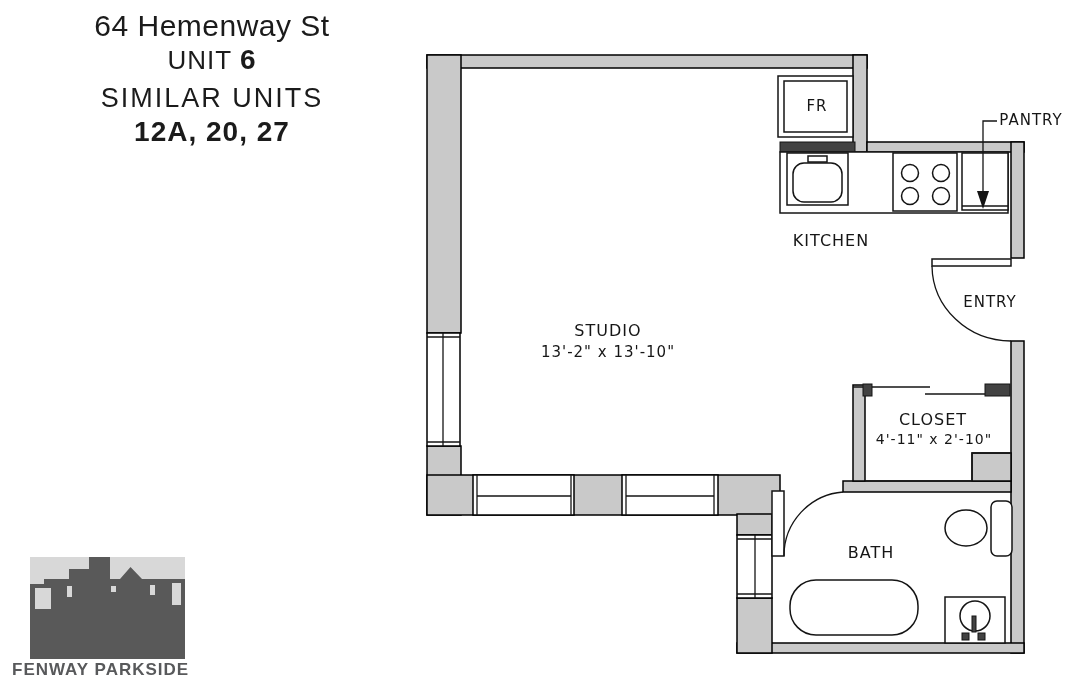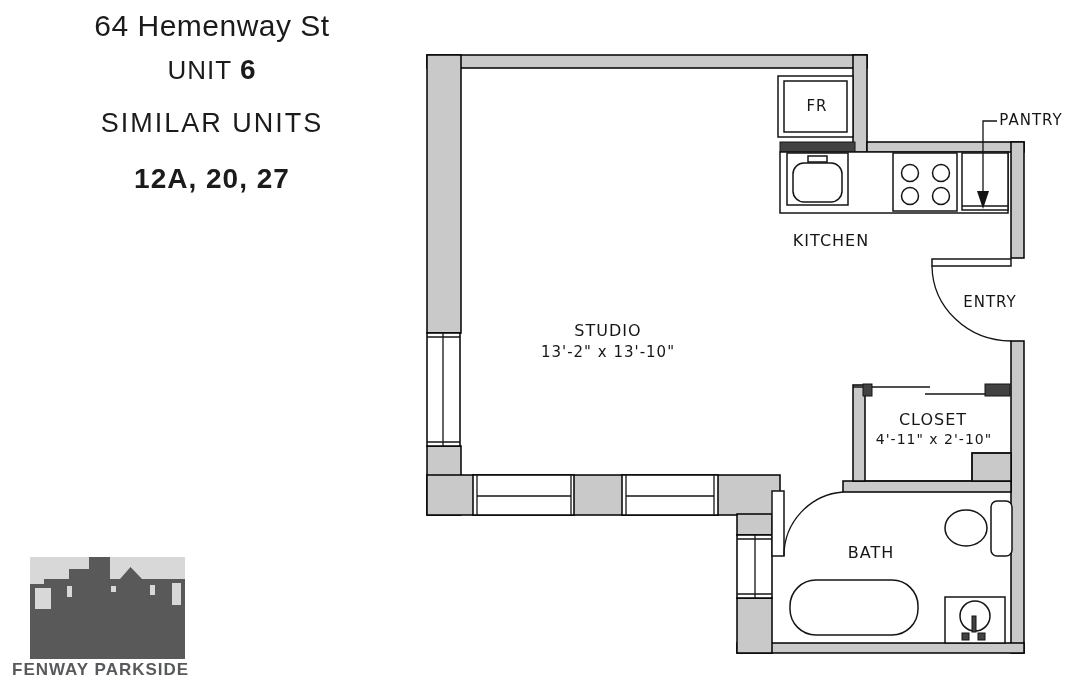--- a/index.html
+++ b/index.html
@@ -7,24 +7,24 @@
   .canvas {
     position:relative; width:1077px; height:697px; background:#ffffff;
     overflow:hidden; color:#1b1b1b;
   }
   
   .header {
     position:absolute; left:22px; top:8px; width:380px;
     text-align:center; color:#1b1b1b;
   }
   .header .address { font-size:30px; font-weight:500; letter-spacing:.5px; line-height:1.2; }
-  .header .unit-line { font-size:26px; font-weight:400; letter-spacing:1px; margin-top:10px; }
+  .header .unit-line { font-size:26px; font-weight:400; letter-spacing:1px; margin-top:0; }
   .header .unit-line .unit-no { font-weight:700; font-size:28px; }
-  .header .similar { font-size:27px; font-weight:400; letter-spacing:2px; margin-top:22px; }
-  .header .similar-units { font-size:28px; font-weight:700; letter-spacing:1px; margin-top:24px; }
+  .header .similar { font-size:27px; font-weight:400; letter-spacing:2px; margin-top:7px; }
+  .header .similar-units { font-size:28px; font-weight:700; letter-spacing:1px; margin-top:2px; }
   
   .footer-note {
     position:absolute; left:421px; top:653px; width:340px;
     text-align:center; font-size:20px; color:#111;
   }
   
   .logo { position:absolute; left:30px; top:557px; width:155px; height:102px; }
   .logo-caption {
     position:absolute; left:12px; top:660px; width:205px; text-align:left;
     font-size:17px; font-weight:700; letter-spacing:1px; color:#58595b;

